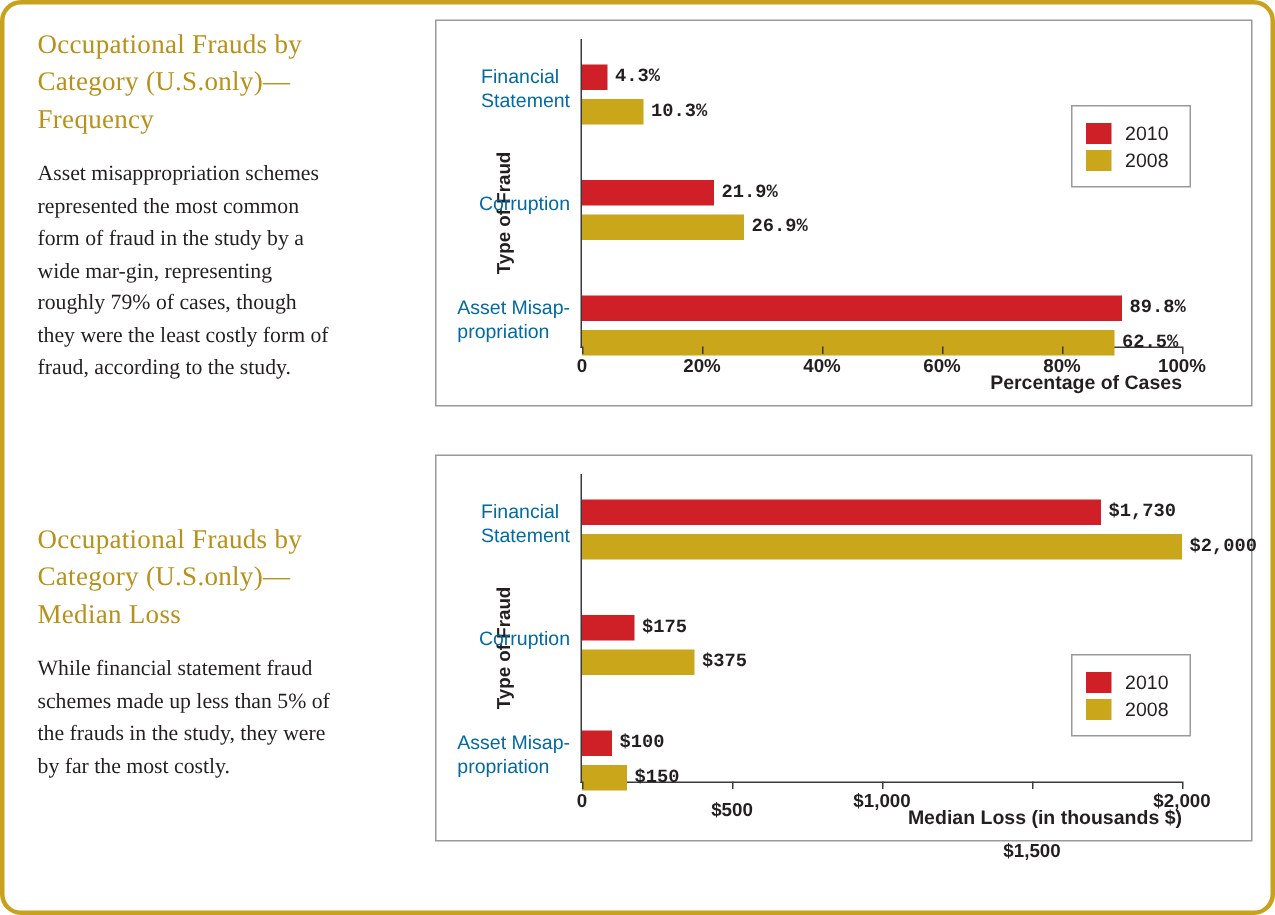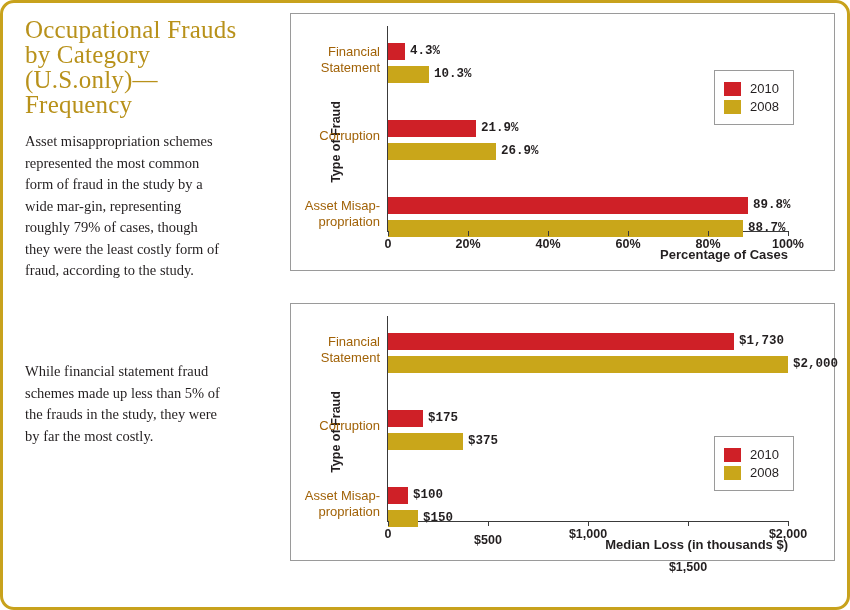--- a/index.html
+++ b/index.html
@@ -25,21 +25,21 @@
   }
   .left-col {
     position: absolute;
     left: 22px;
     top: 14px;
     width: 215px;
     height: 580px;
   }
   .panel-title {
     font-family: "Liberation Serif", serif;
-    font-size: 25px;
+    font-size: 18px;
     line-height: 25px;
     color: #b8911a;
     font-weight: normal;
     letter-spacing: 0.2px;
   }
   .panel-body {
     font-family: "Liberation Serif", serif;
     font-size: 14.5px;
     line-height: 21.5px;
     color: #231f20;
@@ -91,24 +91,23 @@
     font-size: 12.5px;
     font-weight: bold;
     color: #231f20;
     white-space: nowrap;
     transform: translateY(-50%);
   }
   .cat-label {
     position: absolute;
     right: 100%;
     margin-right: 8px;
-    text-align: right;
     font-family: "Liberation Sans", sans-serif;
     font-size: 13px;
-    color: #a16207;
+    color: #0369a1;
     line-height: 15.5px;
     white-space: nowrap;
     transform: translateY(-50%);
   }
   .tick {
     position: absolute;
     bottom: 0;
     width: 1px;
     height: 5px;
     background: #3a3a3a;
@@ -181,20 +180,21 @@
 <div class="page">
 
   <div class="left-col">
 
     <div class="block-1">
       <div class="panel-title">Occupational Frauds by Category (U.S.only)—Frequency</div>
       <div class="panel-body">Asset misappropriation schemes represented the most common form of fraud in the study by a wide mar-gin, representing roughly 79% of cases, though they were the least costly form of fraud, according to the study.</div>
     </div>
 
     <div class="block-2">
+      <div class="panel-title">Occupational Frauds by Category (U.S.only)—Median Loss</div>
       <div class="panel-body">While financial statement fraud schemes made up less than 5% of the frauds in the study, they were by far the most costly.</div>
     </div>
   </div>
 
   <div class="chart-frame" id="chart1">
     <div class="y-title">Type of Fraud</div>
 
     <div class="plot" id="plot1">
 
       <div class="cat-label" style="top:33px;">Financial<br>Statement</div>
@@ -206,21 +206,21 @@
       <div class="cat-label" style="top:110px;">Corruption</div>
       <div class="bar y2010" style="top:94px;  width:88px;"></div>
       <div class="bar-label" style="top:102px; left:93px;">21.9%</div>
       <div class="bar y2008" style="top:117px; width:108px;"></div>
       <div class="bar-label" style="top:125px; left:113px;">26.9%</div>
 
       <div class="cat-label" style="top:187px;">Asset Misap-<br>propriation</div>
       <div class="bar y2010" style="top:171px; width:360px;"></div>
       <div class="bar-label" style="top:179px; left:365px;">89.8%</div>
       <div class="bar y2008" style="top:194px; width:355px;"></div>
-      <div class="bar-label" style="top:202px; left:360px;">88.7%</div>
+      <div class="bar-label" style="top:202px; left:360px;">62.5%</div>
 
       <div class="tick" style="left:0px;"></div>
       <div class="tick-label" style="left:0px;">0</div>
       <div class="tick" style="left:80px;"></div>
       <div class="tick-label" style="left:80px;">20%</div>
       <div class="tick" style="left:160px;"></div>
       <div class="tick-label" style="left:160px;">40%</div>
       <div class="tick" style="left:240px;"></div>
       <div class="tick-label" style="left:240px;">60%</div>
       <div class="tick" style="left:320px;"></div>

